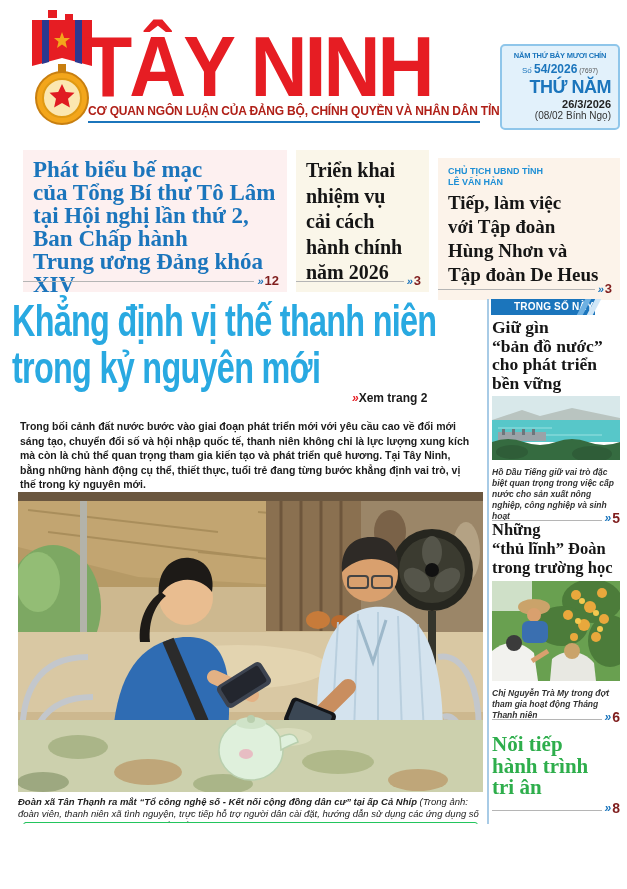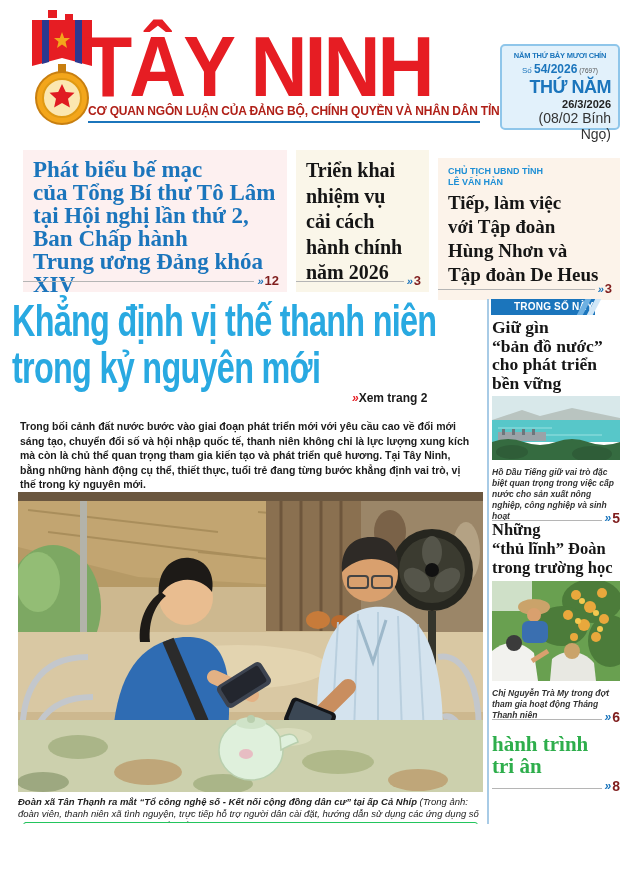--- a/index.html
+++ b/index.html
@@ -15,21 +15,21 @@
   .mast-sub { position:absolute; left:88px; top:104px; width:392px; font-size:12px; font-weight:bold;
     color:#b02018; letter-spacing:-0.2px; border-bottom:2.5px solid #1b75bc; padding-bottom:3px; white-space:nowrap; }
   .info-box { position:absolute; left:500px; top:44px; width:120px; height:86px; background:#e2f1fb;
     border:2px solid #8fc6ea; border-radius:5px; padding:5px 7px 4px; text-align:right; }
   .info-year { font-size:7.5px; font-weight:bold; color:#1b75bc; text-align:center; letter-spacing:-0.2px; }
   .info-issue { font-size:8px; color:#1b75bc; text-align:center; margin-top:2px; }
   .info-issue b { font-size:12px; color:#1b75bc; }
   .info-issue .small { font-size:6.5px; color:#555; }
   .info-weekday { font-size:18px; font-weight:900; color:#1b75bc; letter-spacing:-0.5px; margin-top:1px; }
   .info-date { font-size:11px; font-weight:bold; color:#222; }
-  .info-lunar { font-size:14px; color:#333; }
+  .info-lunar { font-size:10px; color:#333; }
 
   
   .card { position:absolute; top:150px; height:142px; padding:8px 10px 22px; }
   .card1 { left:23px; width:264px; background:#fdf0f0; }
   .card2 { left:296px; width:133px; background:#faf6e9; }
   .card3 { left:438px; width:182px; background:#fcf3ea;margin-top:8px; }
   .serif { font-family:"Liberation Serif", serif; }
   .card1 .hl { font-size:23px; line-height:23px; font-weight:bold; color:#1b75bc; }
   .card2 .hl { font-size:20px; line-height:25.5px; font-weight:bold; color:#151515; }
   .card3 .hl { font-size:19px; line-height:24px; font-weight:bold; color:#151515; }
@@ -365,20 +365,21 @@
     <div class="s-cap">Chị Nguyễn Trà My trong đợt tham gia hoạt động Tháng Thanh niên</div>
     <div class="s-pm">
       <span class="pm-line"></span>
       <span class="pm-chev">»</span>
       <span class="pm-num">6</span>
     </div>
   </div>
 
   <div class="s-item" style="top:734px;">
     <div class="s-hl s-hl3">
+      <div>Nối tiếp</div>
       <div>hành trình</div>
       <div>tri ân</div>
     </div>
     <div class="s-pm" style="margin-top:2px;">
       <span class="pm-line"></span>
       <span class="pm-chev">»</span>
       <span class="pm-num">8</span>
     </div>
   </div>
 

